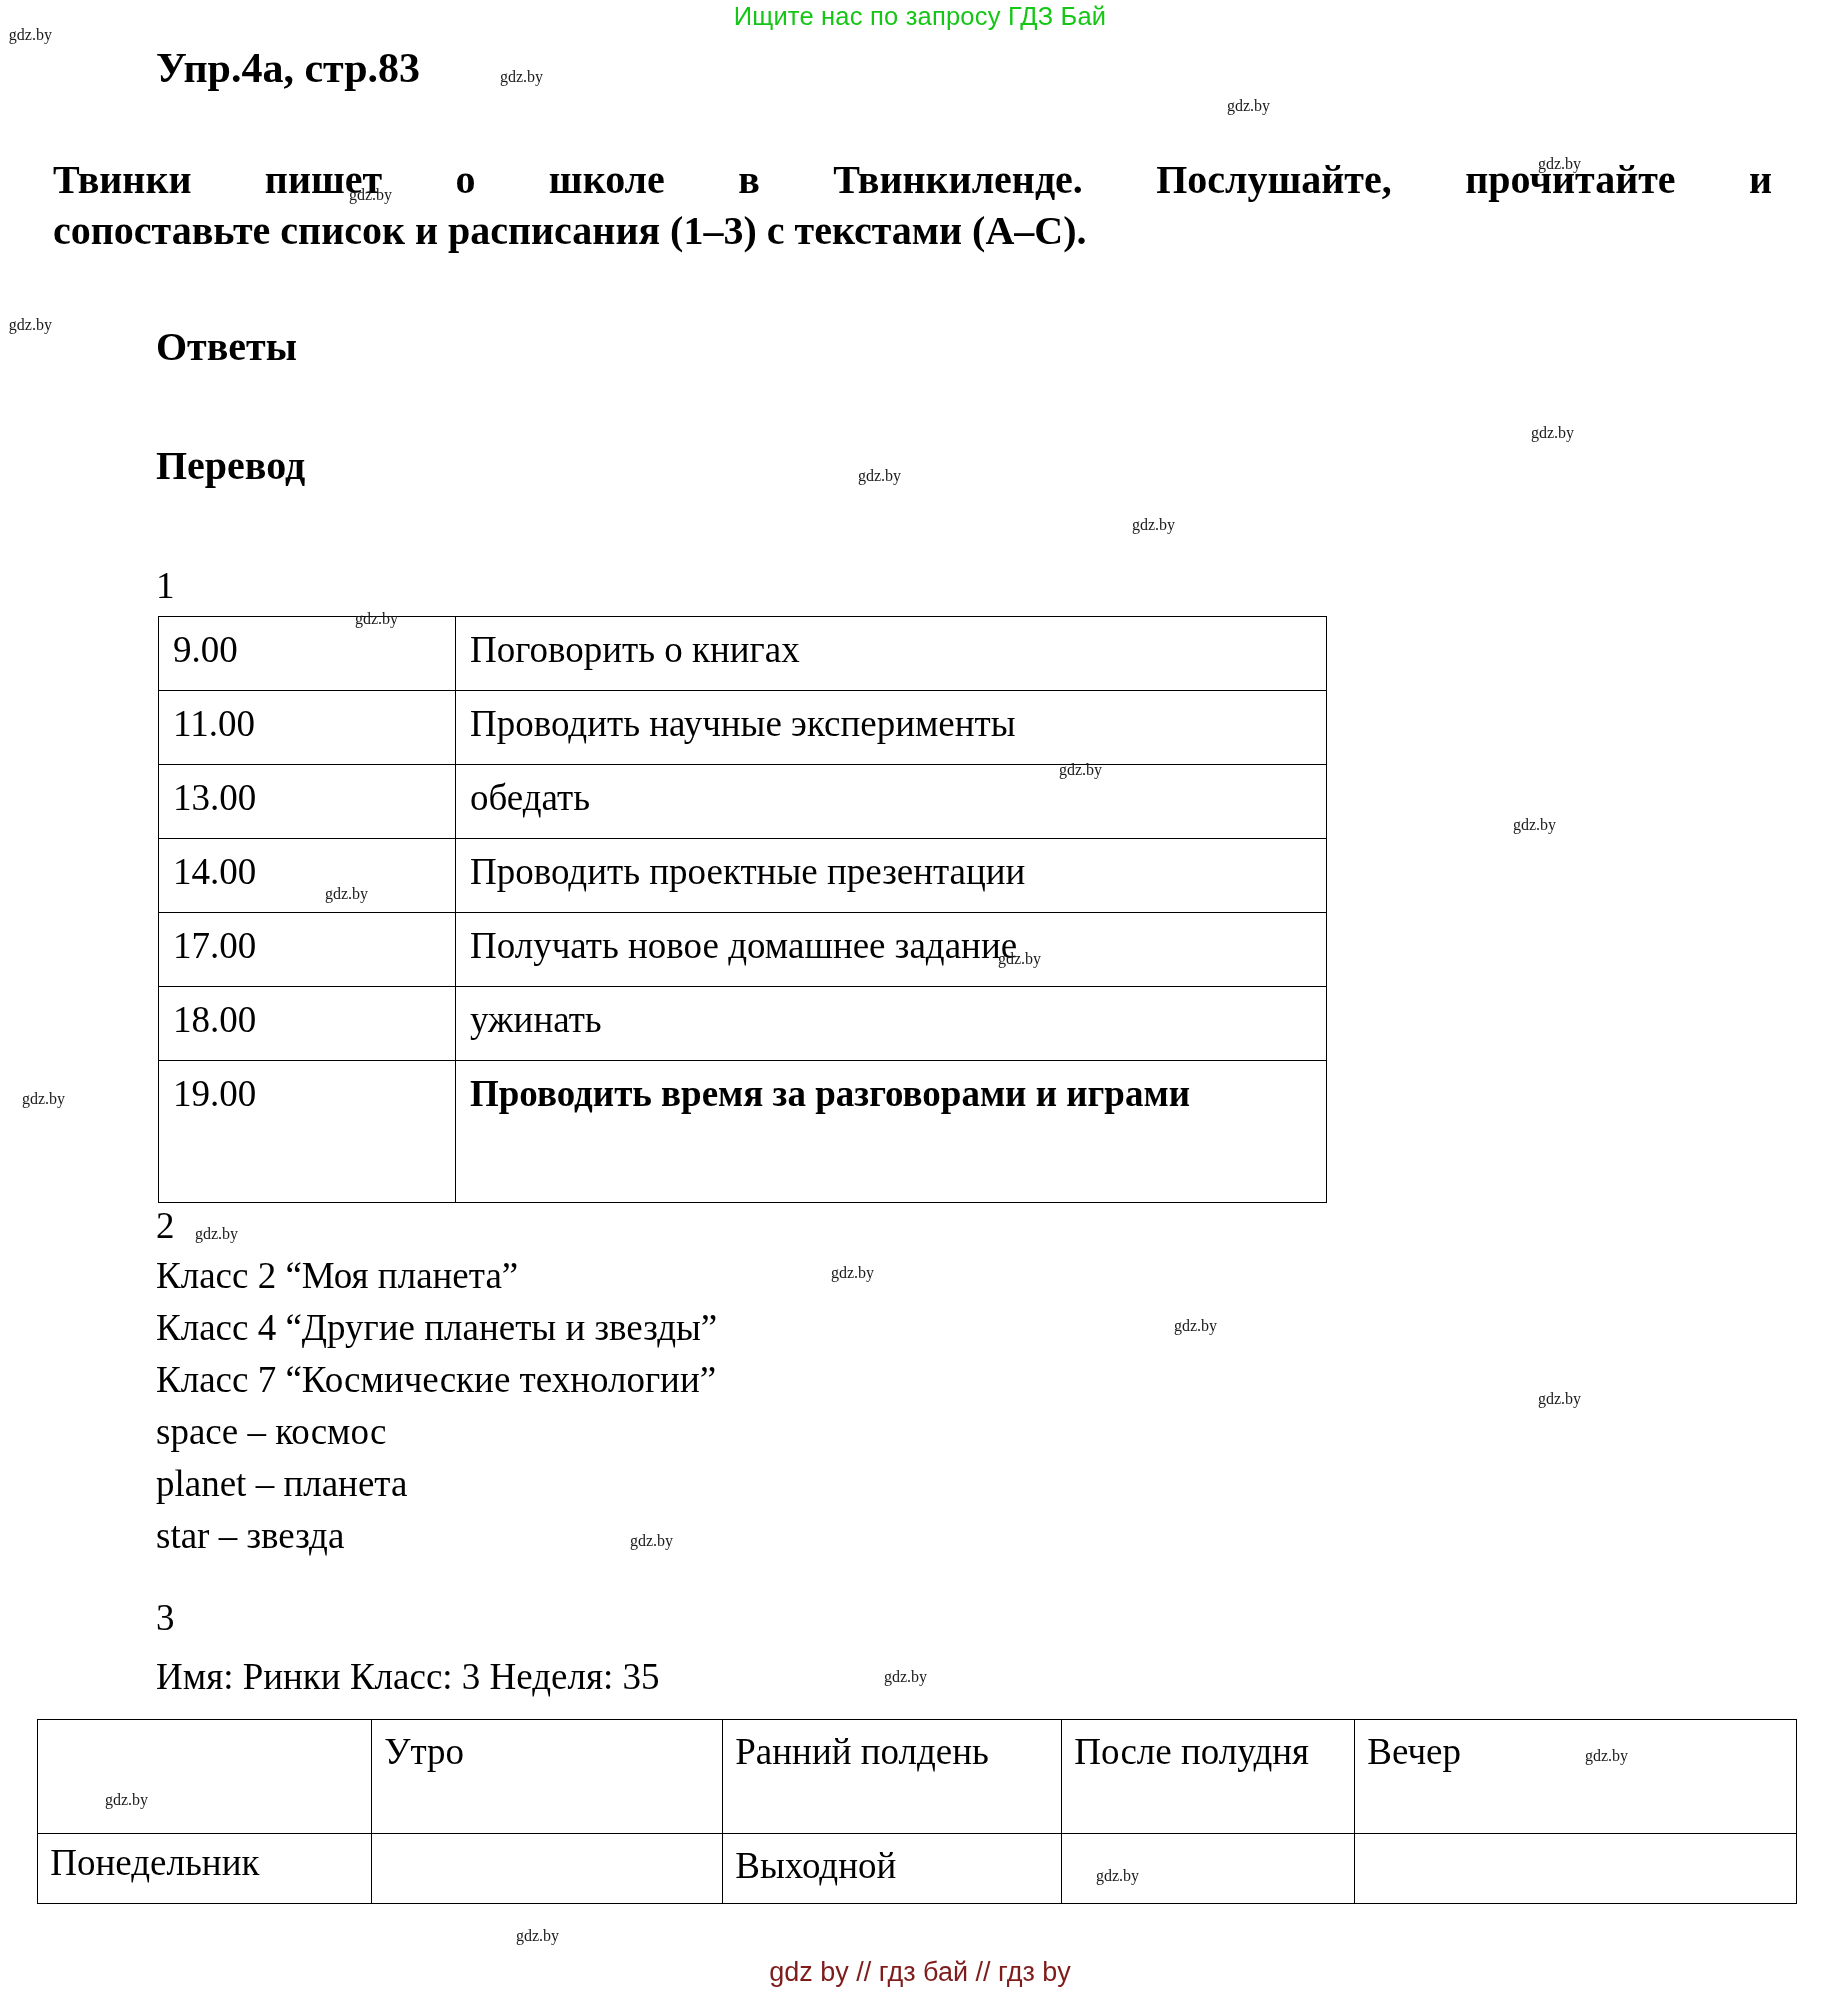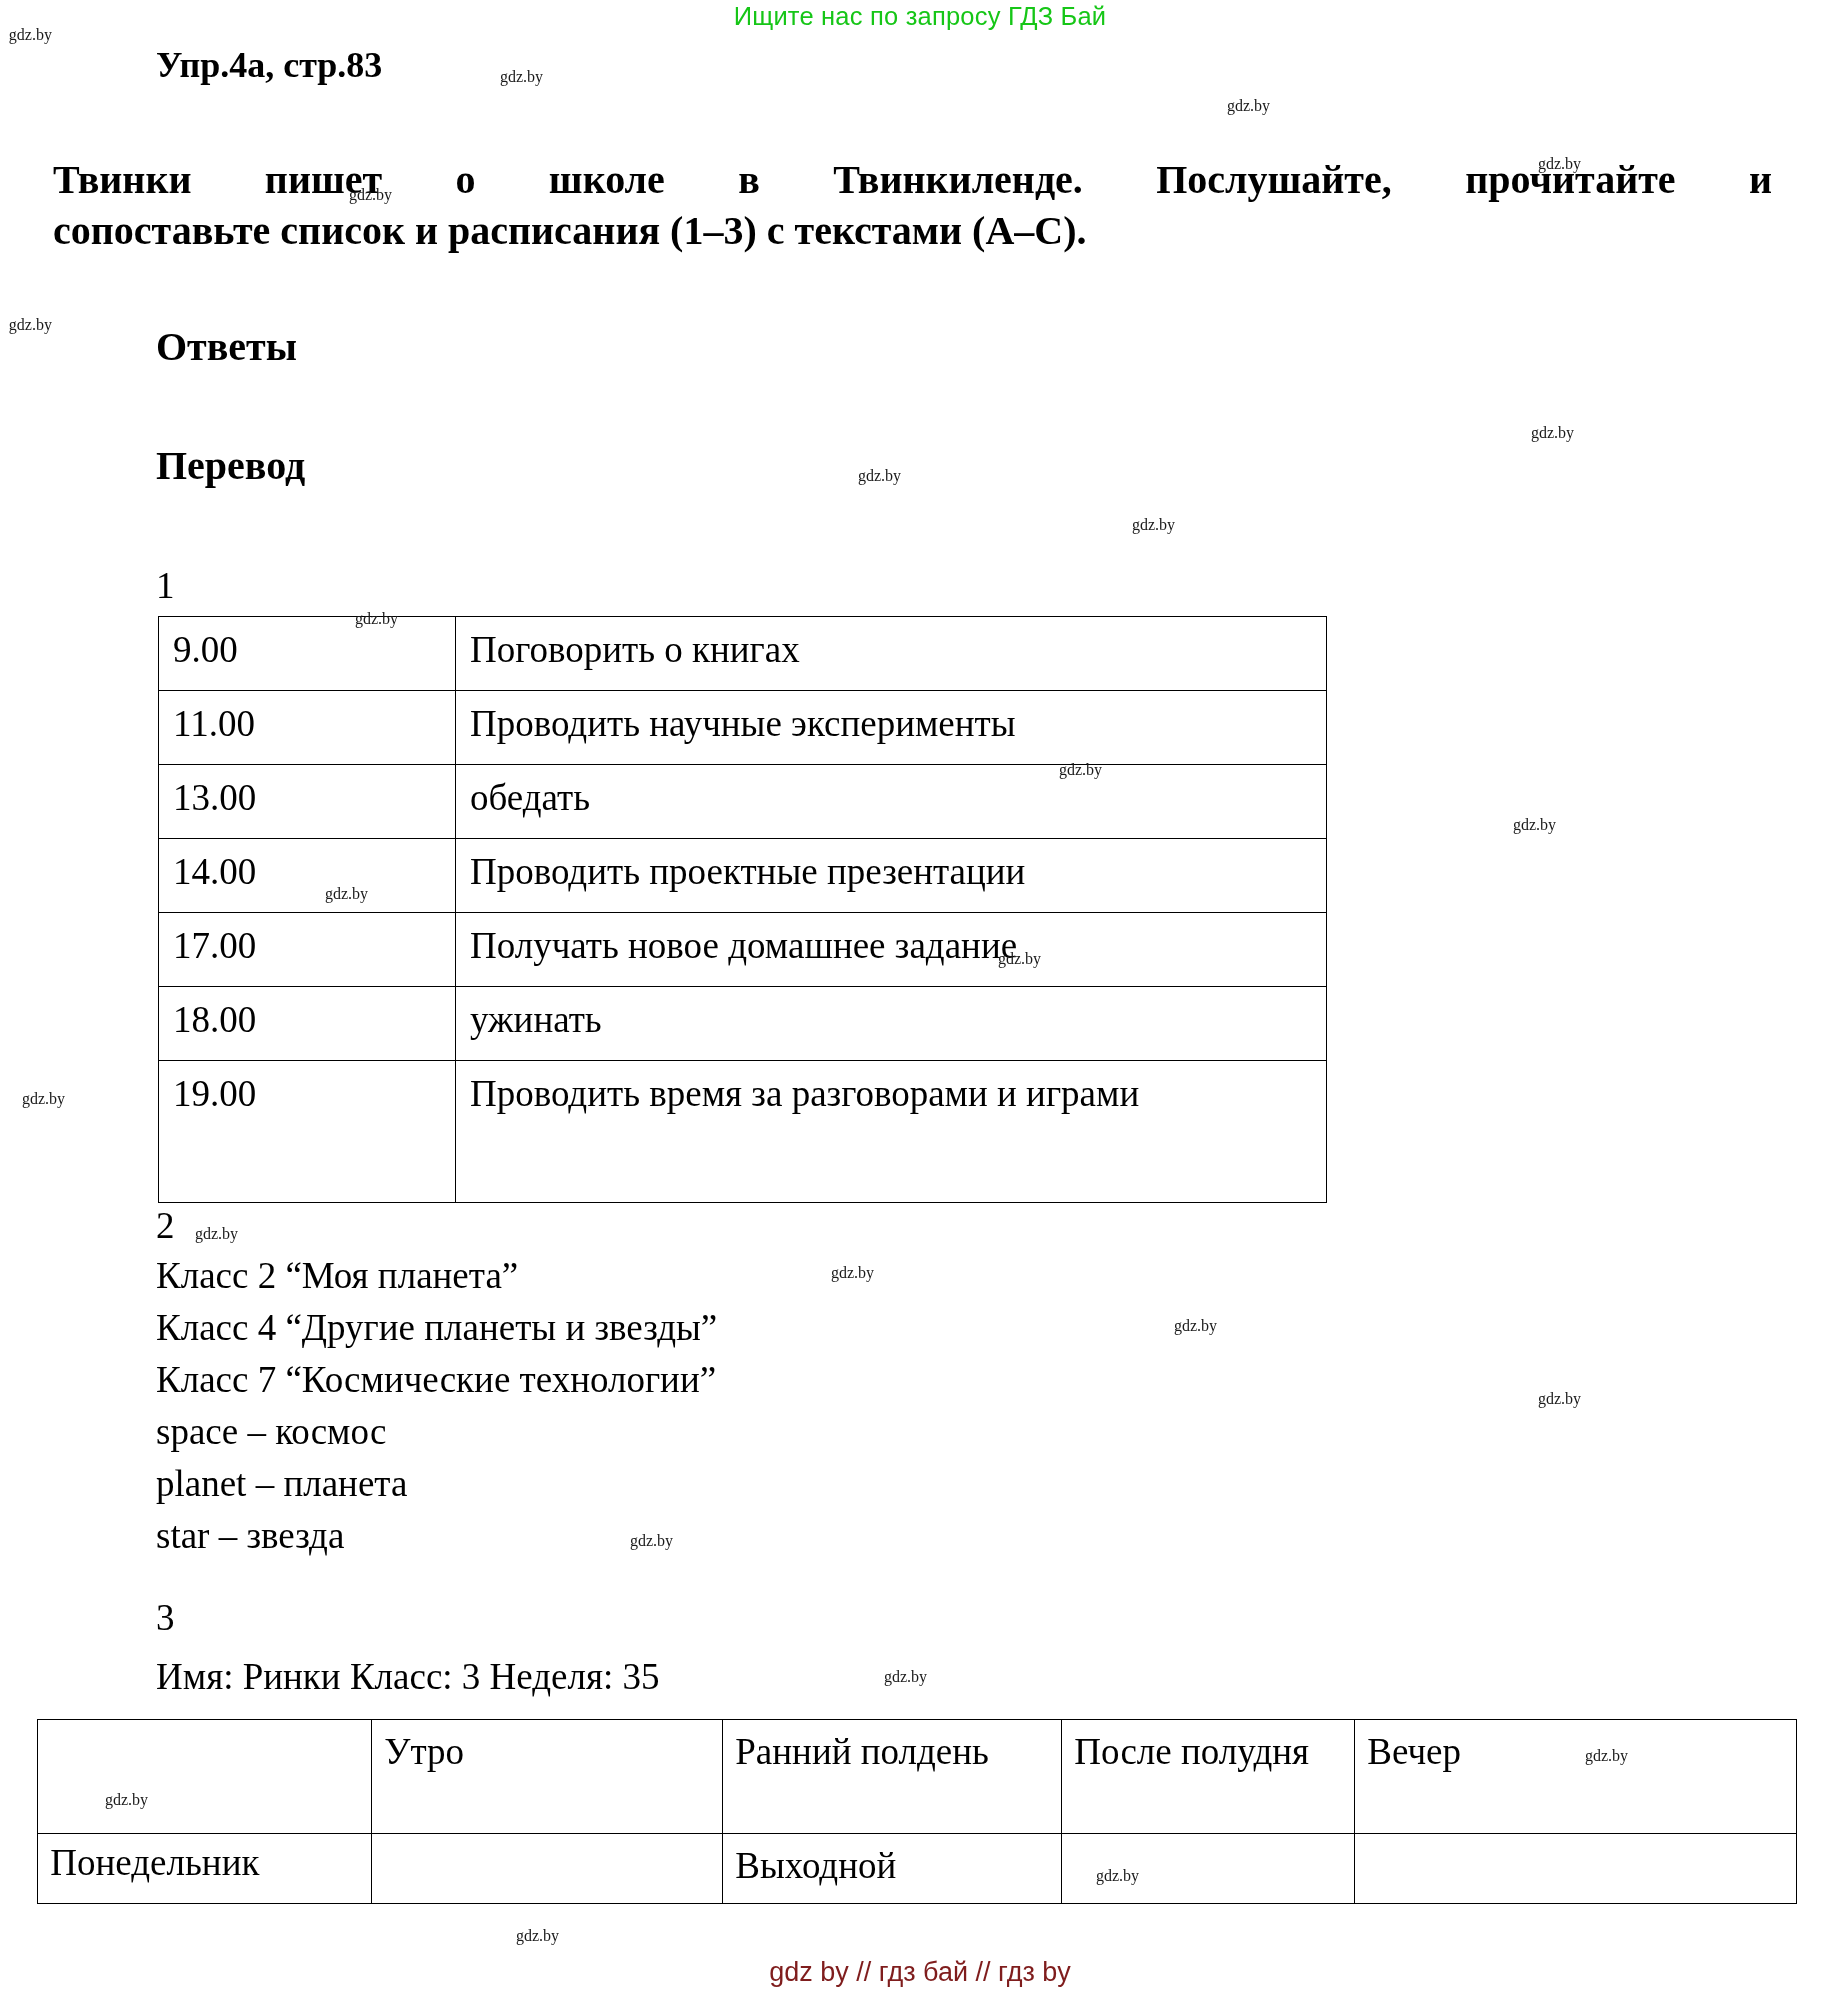--- a/index.html
+++ b/index.html
@@ -58,21 +58,21 @@
     position: absolute;
     left: 0; top: 0;
     width: 1840px;
     height: 1998px;
   }
 
   .h-ex {
     position: absolute;
     left: 156px;
     top: 44px;
-    font-size: 36px;
+    font-size: 42px;
     font-weight: bold;
     white-space: nowrap;
   }
 
   .h-task {
     position: absolute;
     left: 53px;
     top: 154px;
     width: 1719px;
     font-size: 40px;
@@ -123,21 +123,21 @@
     font-size: 37px;
     line-height: 1.32;
     padding: 8.8px 12.3px 10.5px 14px;
     vertical-align: top;
     height: 74px;
     margin-left: 40px;
   }
   .tbl-schedule td.c-time { width: 297px; }
   .tbl-schedule td.c-act  { width: 871px; }
   .tbl-schedule tr.two-line td { height: 142px; }
-  .tbl-schedule td.justify { text-align: justify; text-align-last: left; }
+  .tbl-schedule td.justify { text-align: justify; text-align-last: left; font-weight: bold; }
 
   
   .list2 {
     position: absolute;
     left: 156px;
     top: 1250px;
     font-size: 37px;
     line-height: 1.12;
   }
   .list2 div { white-space: nowrap; padding: 5.3px 0; }

